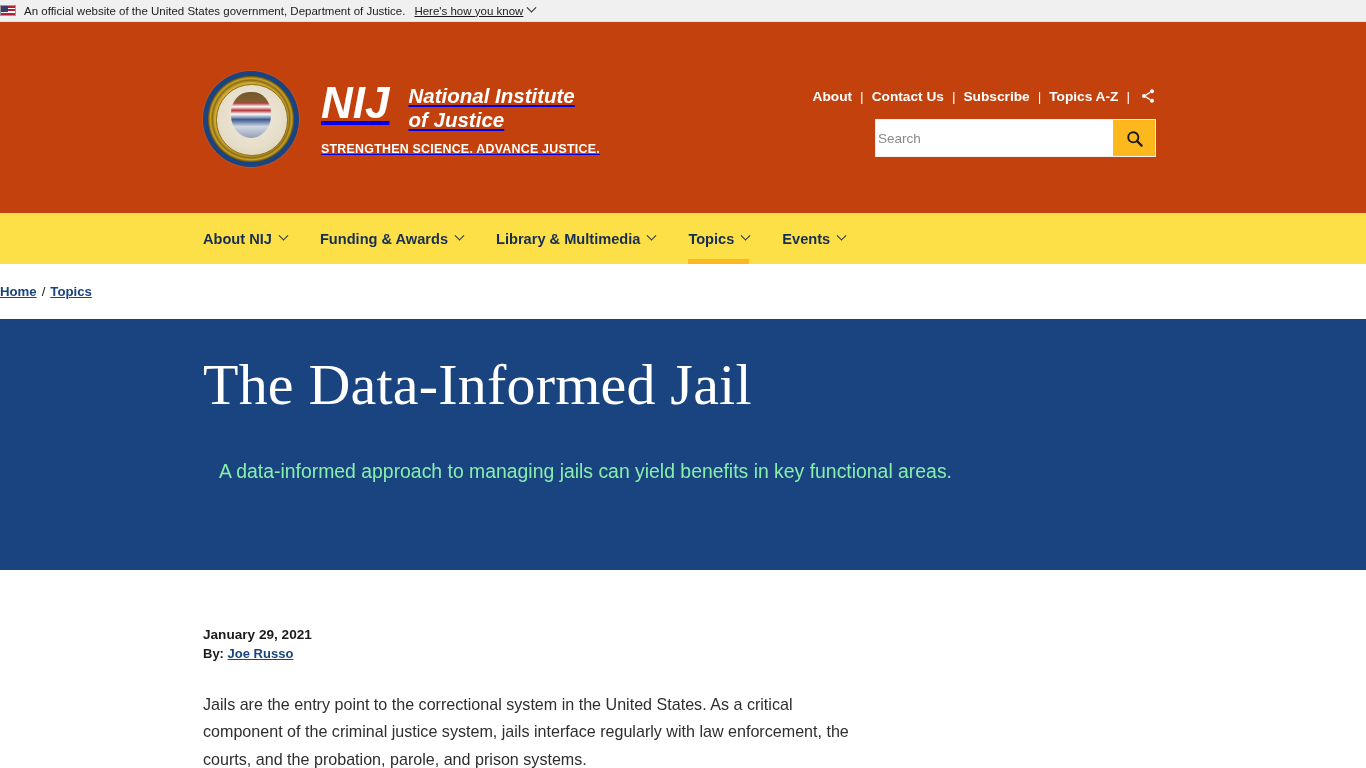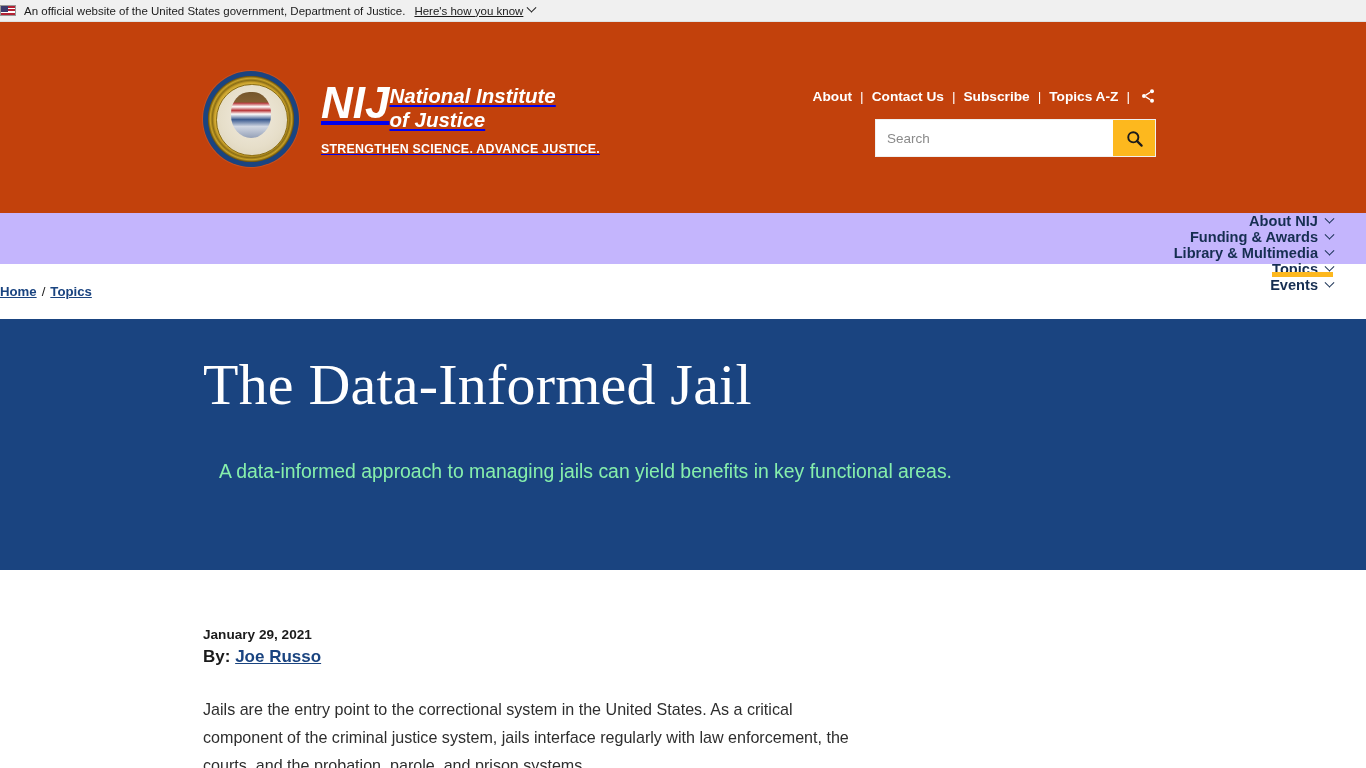--- a/index.html
+++ b/index.html
@@ -132,20 +132,21 @@
   }
   .brand-nij {
     font-size: 44px;
     font-weight: bold;
     font-style: italic;
     letter-spacing: 0px;
     line-height: 0.95;
     color: #ffffff;
   }
   .brand-full {
+    margin-left: 19px;
     margin-top: 2px;
     font-size: 20.5px;
     font-weight: bold;
     font-style: italic;
     line-height: 1.17;
     color: #ffffff;
   }
   .brand-tag {
     margin-top: 10px;
     font-size: 12.4px;
@@ -184,47 +185,46 @@
     top: 97px;
     display: flex;
     width: 281px;
     height: 38px;
     border: 1px solid #f0f0f0;
   }
   .search-input {
     flex: 1;
     border: none;
     outline: none;
-    padding: 0 11px;
+    padding: 0 2px;
     font-size: 13.5px;
     font-family: "Liberation Sans", sans-serif;
     color: #1b1b1b;
     background: #ffffff;
   }
   .search-input::placeholder { color: #8a8a8a; }
   .search-btn {
     width: 42px;
     background: #fdb81e;
     border: none;
     cursor: pointer;
     display: flex;
     align-items: center;
     justify-content: center;
     padding: 0;
   }
 
   
   .main-nav {
-    background: #c4b5fd;
+    background: #fde047;
     height: 51px;
     display: flex;
-    align-items: flex-end;
+    align-items: center;
     padding-left: 203px;
     position: relative;
-    flex-direction: column;
   }
   .nav-item {
     position: relative;
     height: 51px;
     display: flex;
     align-items: center;
     margin-right: 33px;
     color: #162e51;
     font-size: 14.6px;
     font-weight: bold;
@@ -302,21 +302,21 @@
     padding-top: 55px;
     float: left;
   }
   .meta-date {
     font-size: 13.6px;
     font-weight: bold;
     color: #1b1b1b;
     line-height: 1.45;
   }
   .meta-by {
-    font-size: 17px;
+    font-size: 13px;
     font-weight: bold;
     color: #1b1b1b;
     line-height: 1.45;
   }
   .meta-author {
     color: #1a4480;
     text-decoration: underline;
     font-weight: bold;
     cursor: pointer;
   }

